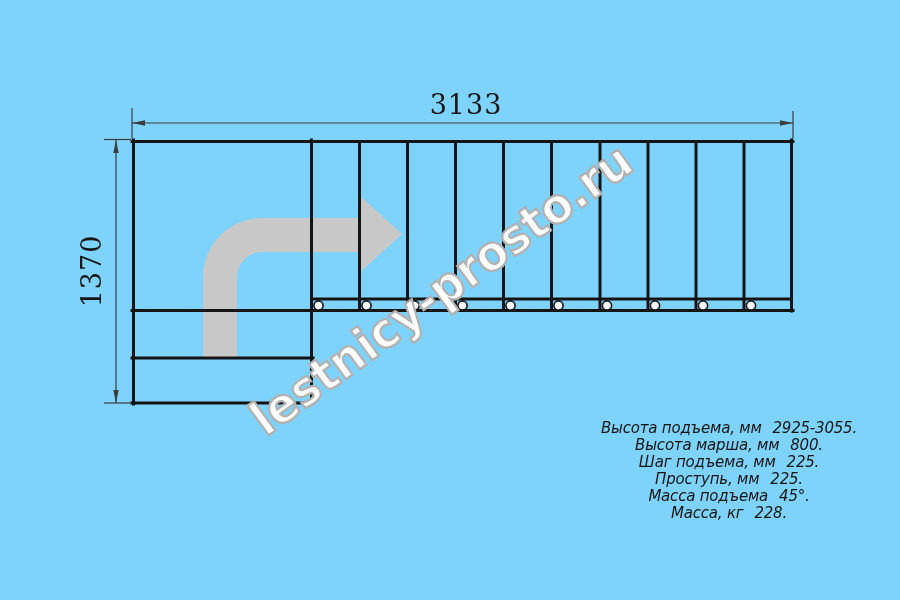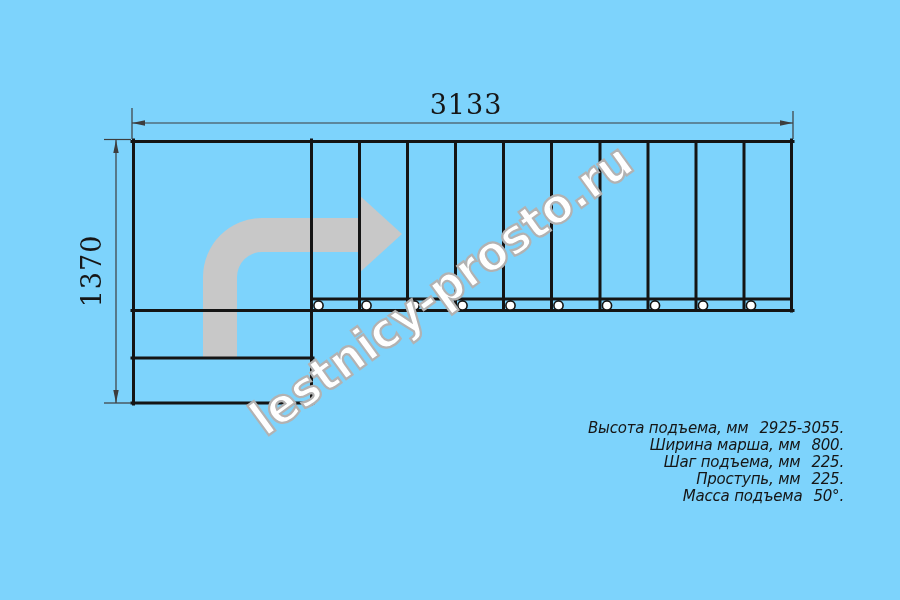--- a/index.html
+++ b/index.html
@@ -27,21 +27,21 @@
   .specs{
     position:absolute;
     left:614px;top:420px;width:230px;
     font-family:"DejaVu Sans","Liberation Sans",sans-serif;
     font-style:italic;
     font-size:15px;
     line-height:16.9px;
     color:#161616;
     letter-spacing:-0.2px;
   }
-  .spec-row{display:flex;justify-content:flex-end;white-space:nowrap;}
+  .spec-row{display:flex;justify-content:center;white-space:nowrap;}
   .spec-row .value{text-align:right;margin-left:11px;}
 </style>
 </head>
 <body>
 
 <div class="canvas">
 
   <svg width="900" height="600" viewBox="0 0 900 600">
 
     <g>
@@ -109,30 +109,34 @@
     <text class="watermark" transform="translate(451,303) rotate(-36)" text-anchor="middle" textLength="458" lengthAdjust="spacingAndGlyphs">lestnicy-prosto.ru</text>
   </svg>
 
   
   <div class="specs">
     <div class="spec-row">
       <span class="label">Высота подъема, мм</span>
       <span class="value">2925-3055.</span>
     </div>
     <div class="spec-row">
-      <span class="label">Ширина марша, мм</span>
+      <span class="label">Высота марша, мм</span>
       <span class="value">800.</span>
     </div>
     <div class="spec-row">
       <span class="label">Шаг подъема, мм</span>
       <span class="value">225.</span>
     </div>
     <div class="spec-row">
       <span class="label">Проступь, мм</span>
       <span class="value">225.</span>
     </div>
     <div class="spec-row">
       <span class="label">Масса подъема</span>
-      <span class="value">50°.</span>
+      <span class="value">45°.</span>
+    </div>
+    <div class="spec-row">
+      <span class="label">Масса, кг</span>
+      <span class="value">228.</span>
     </div>
   </div>
 
 </div>
 
 </body></html>

